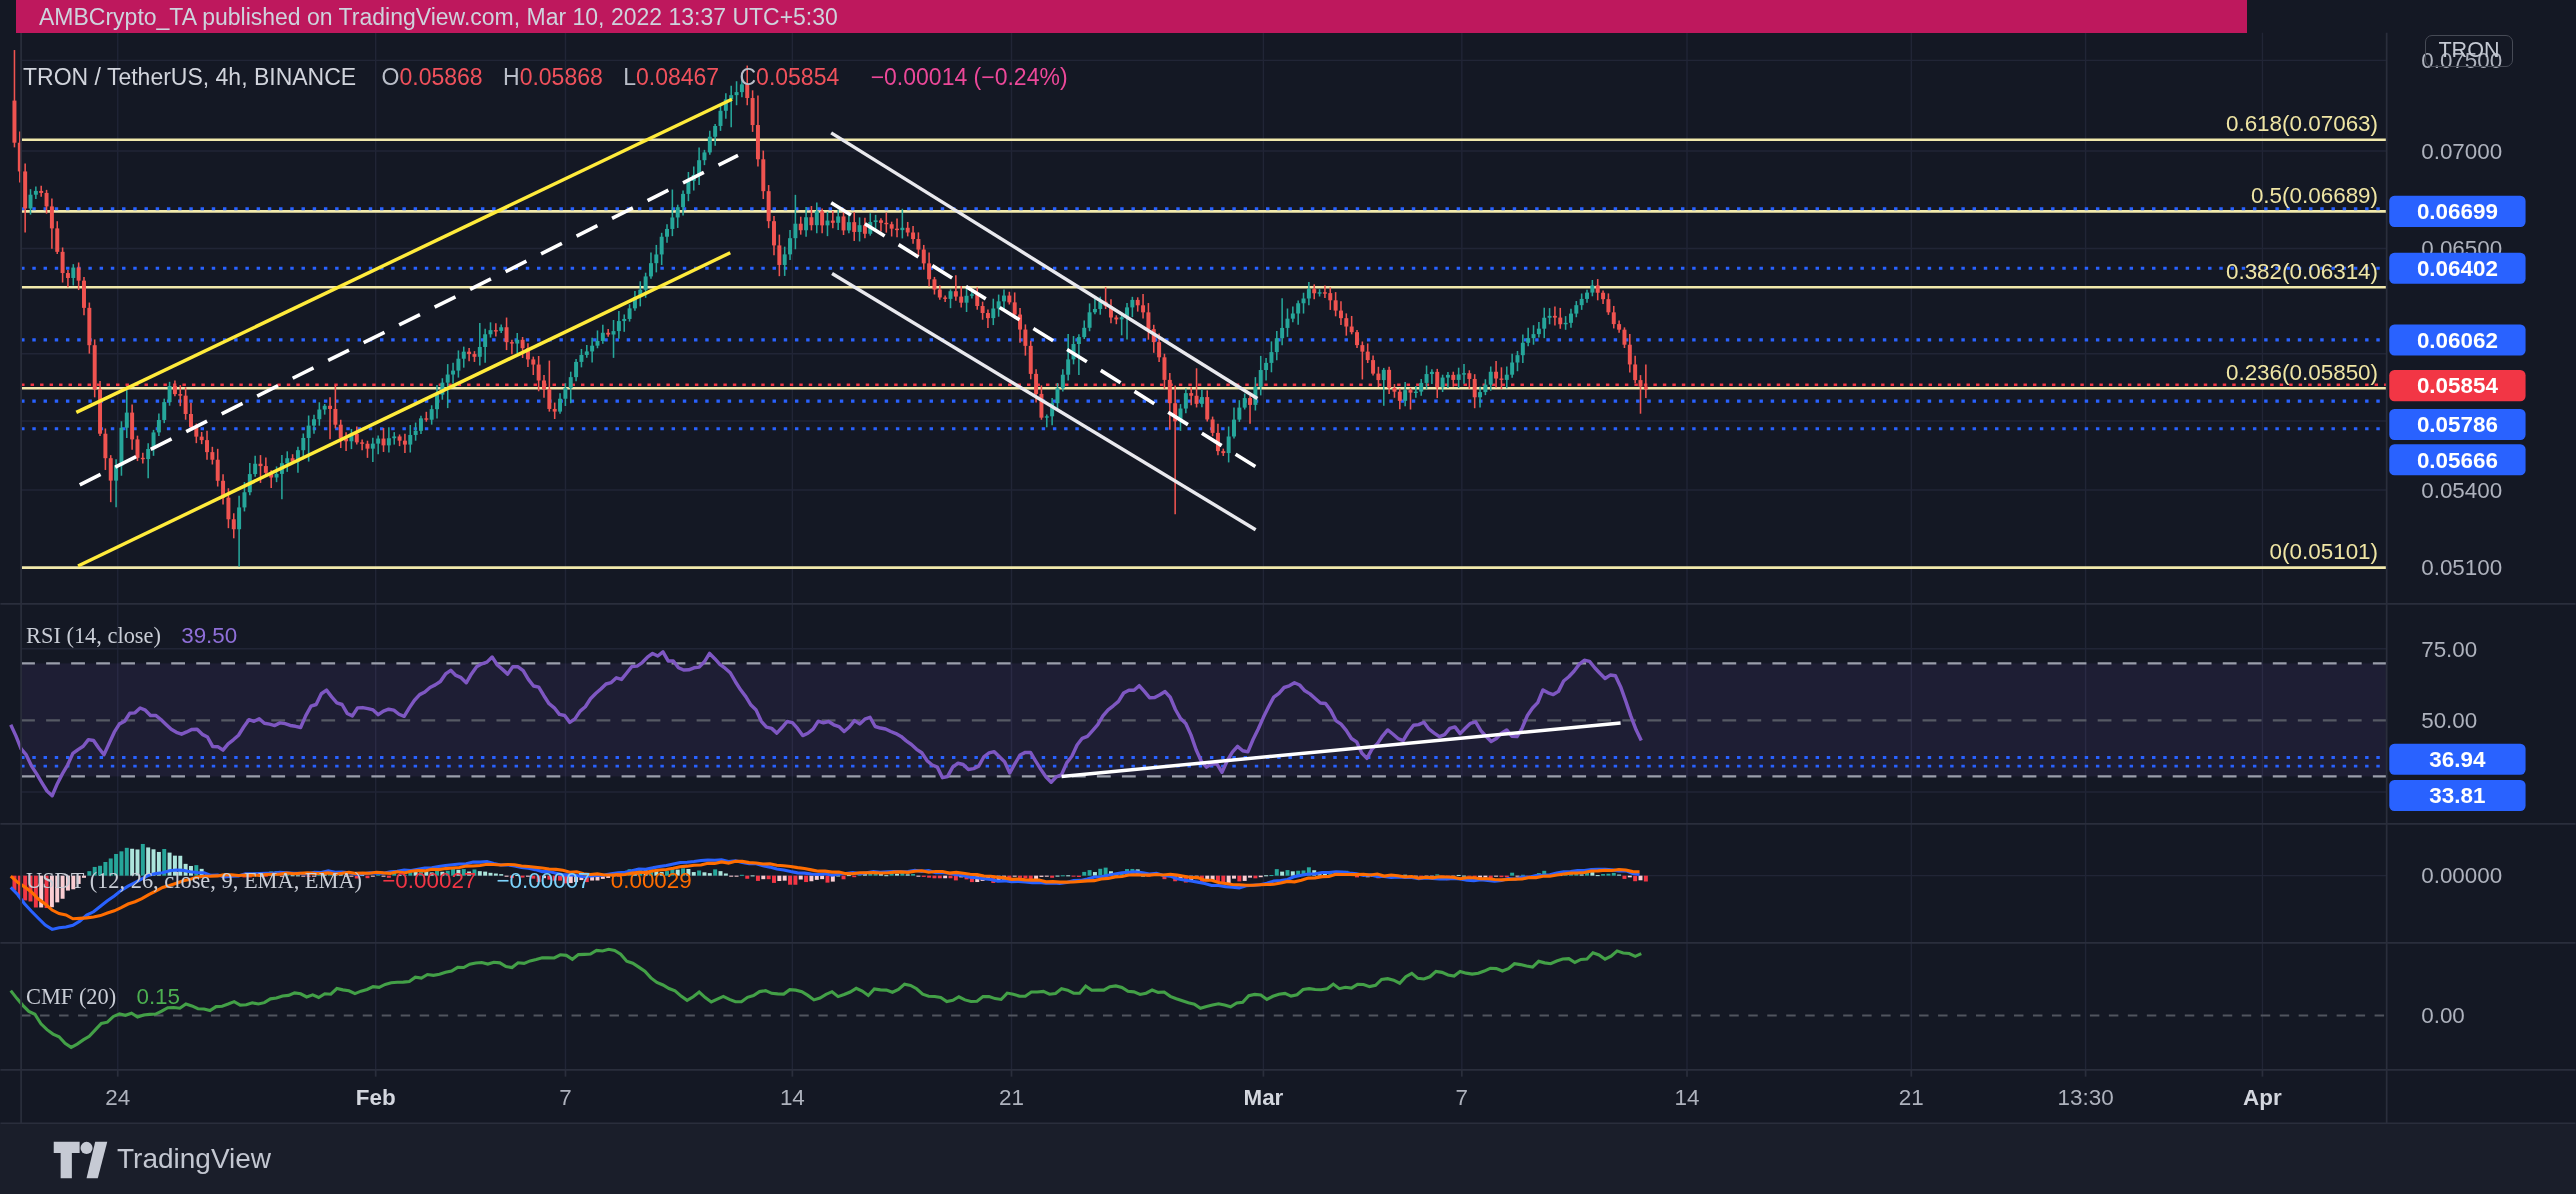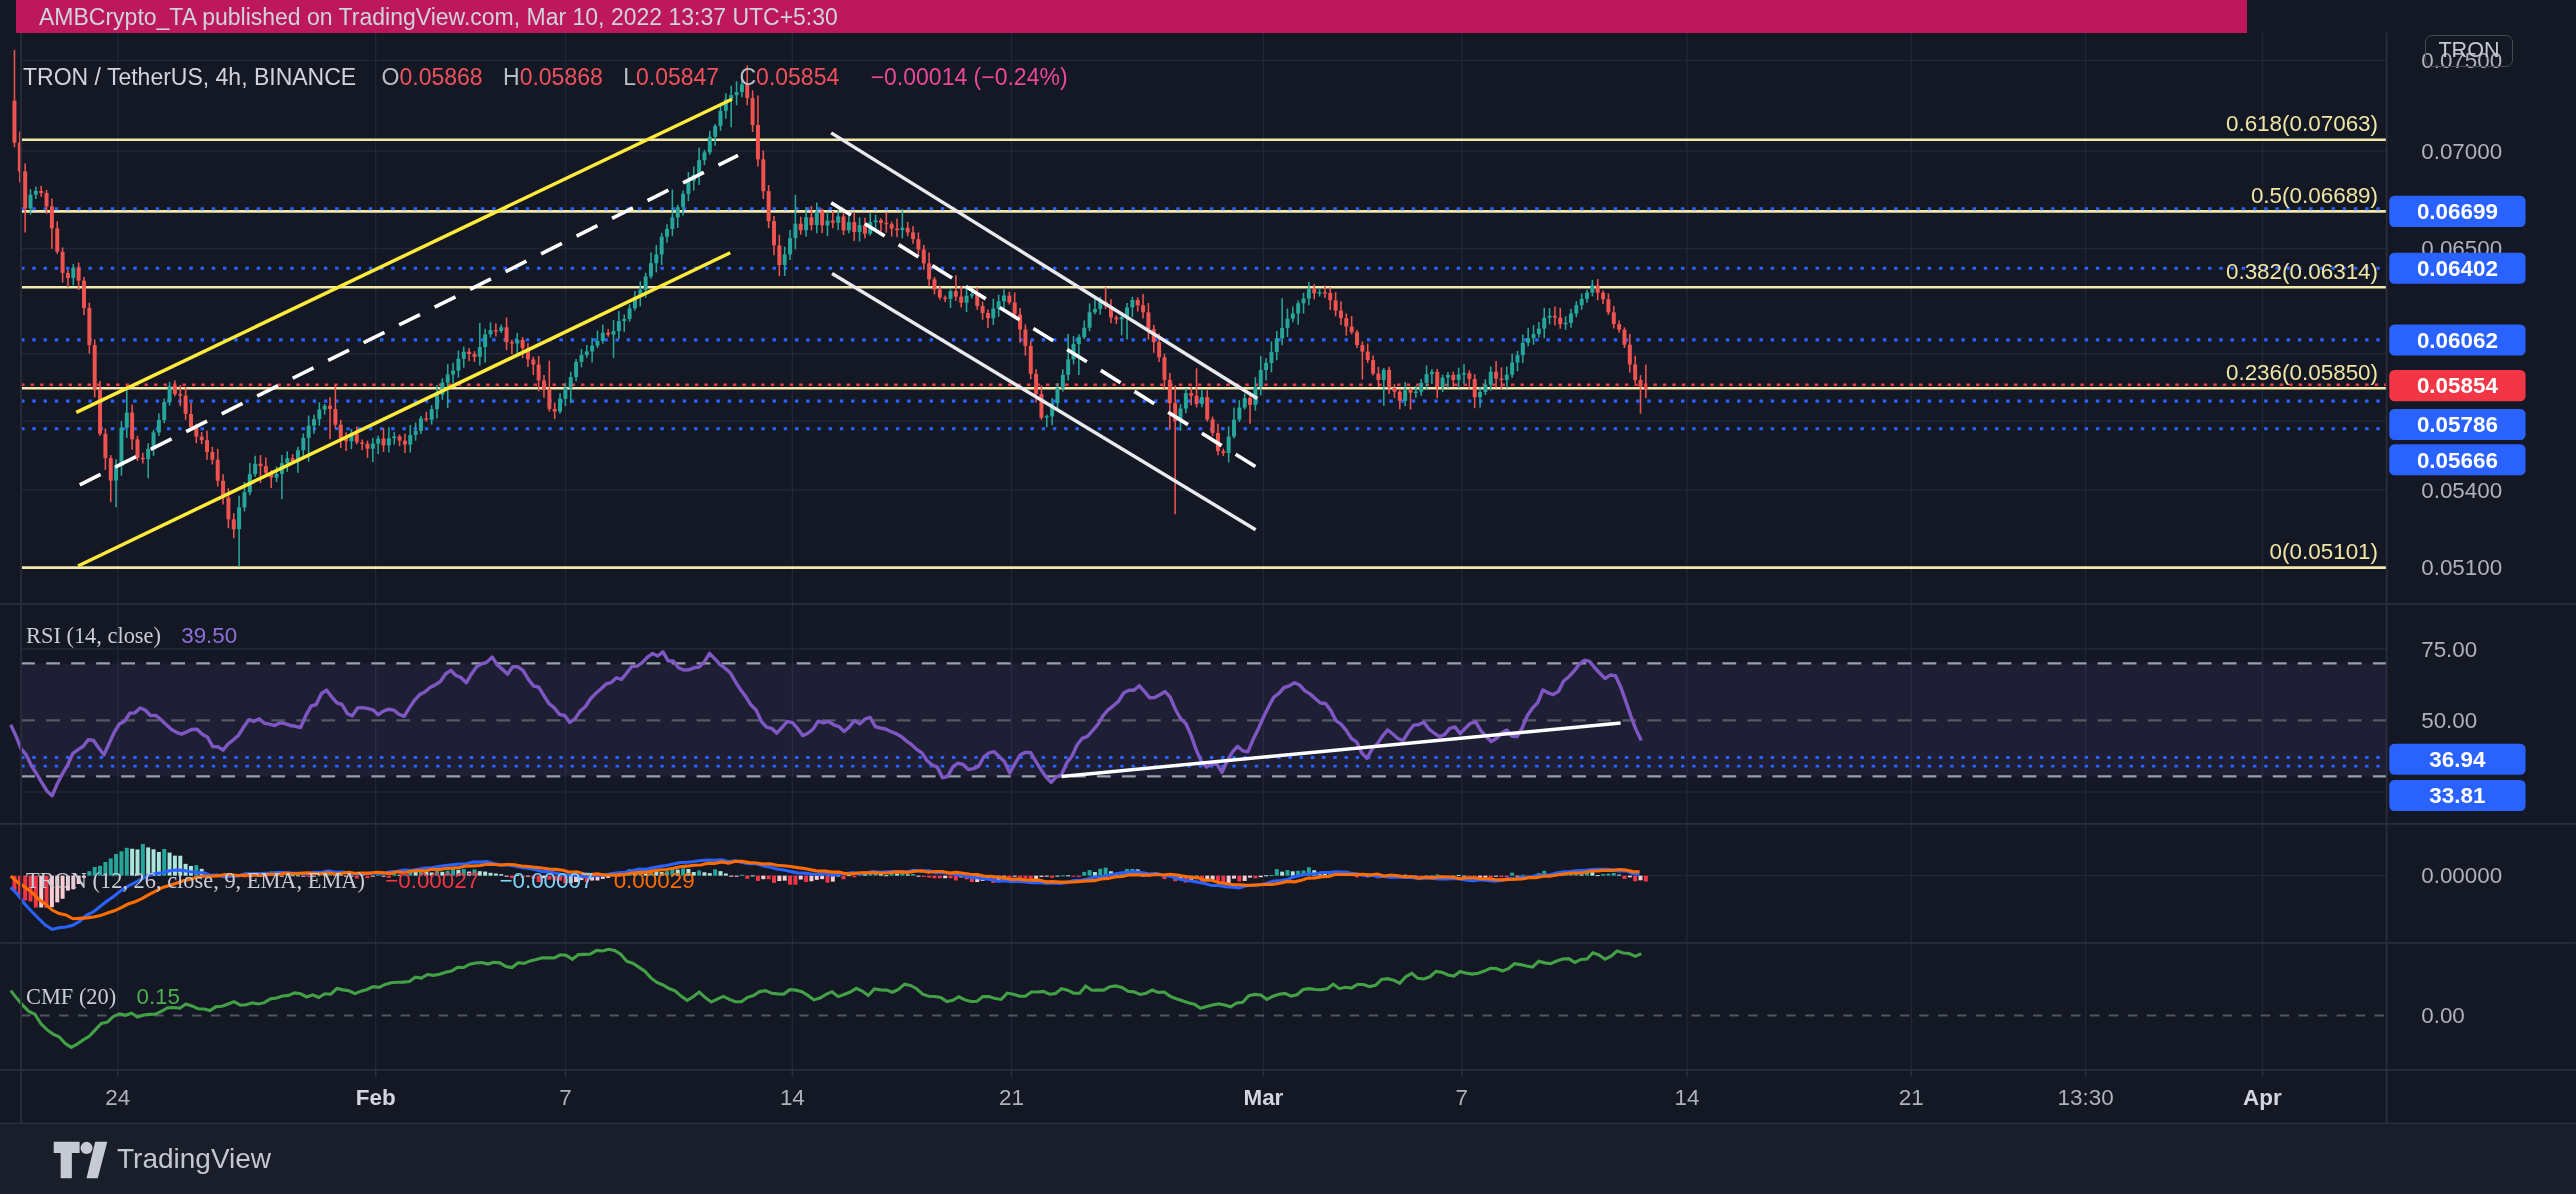--- a/index.html
+++ b/index.html
@@ -1063,31 +1063,31 @@
     </svg>
 
   <div class="hdr">
     <span>AMBCrypto_TA published on TradingView.com, Mar 10, 2022 13:37 UTC+5:30</span>
   </div>
 
   <div class="titlebar">
     <span class="sym">TRON / TetherUS, 4h, BINANCE</span>
     <span class="pfx">O</span><span class="val">0.05868</span>
     <span class="pfx">H</span><span class="val">0.05868</span>
-    <span class="pfx">L</span><span class="val">0.05847</span>
+    <span class="pfx">L</span><span class="val">0.08467</span>
     <span class="pfx">C</span><span class="val">0.05854</span>
     <span class="chg">−0.00014 (−0.24%)</span>
   </div>
 
   <div class="indrow" style="top:623px;">
     <span class="lbl">RSI (14, close)</span>
     <span class="v rsi-v">39.50</span>
   </div>
   <div class="indrow" style="top:868px;">
-    <span class="lbl">TRON (12, 26, close, 9, EMA, EMA)</span>
+    <span class="lbl">USDT (12, 26, close, 9, EMA, EMA)</span>
     <span class="v macd-v1">−0.00027</span>
     <span class="v macd-v2">−0.00007</span>
     <span class="v macd-v3">0.00029</span>
   </div>
   <div class="indrow" style="top:984px;">
     <span class="lbl">CMF (20)</span>
     <span class="v cmf-v">0.15</span>
   </div>
 
   <div class="usdt-btn">TRON</div>

